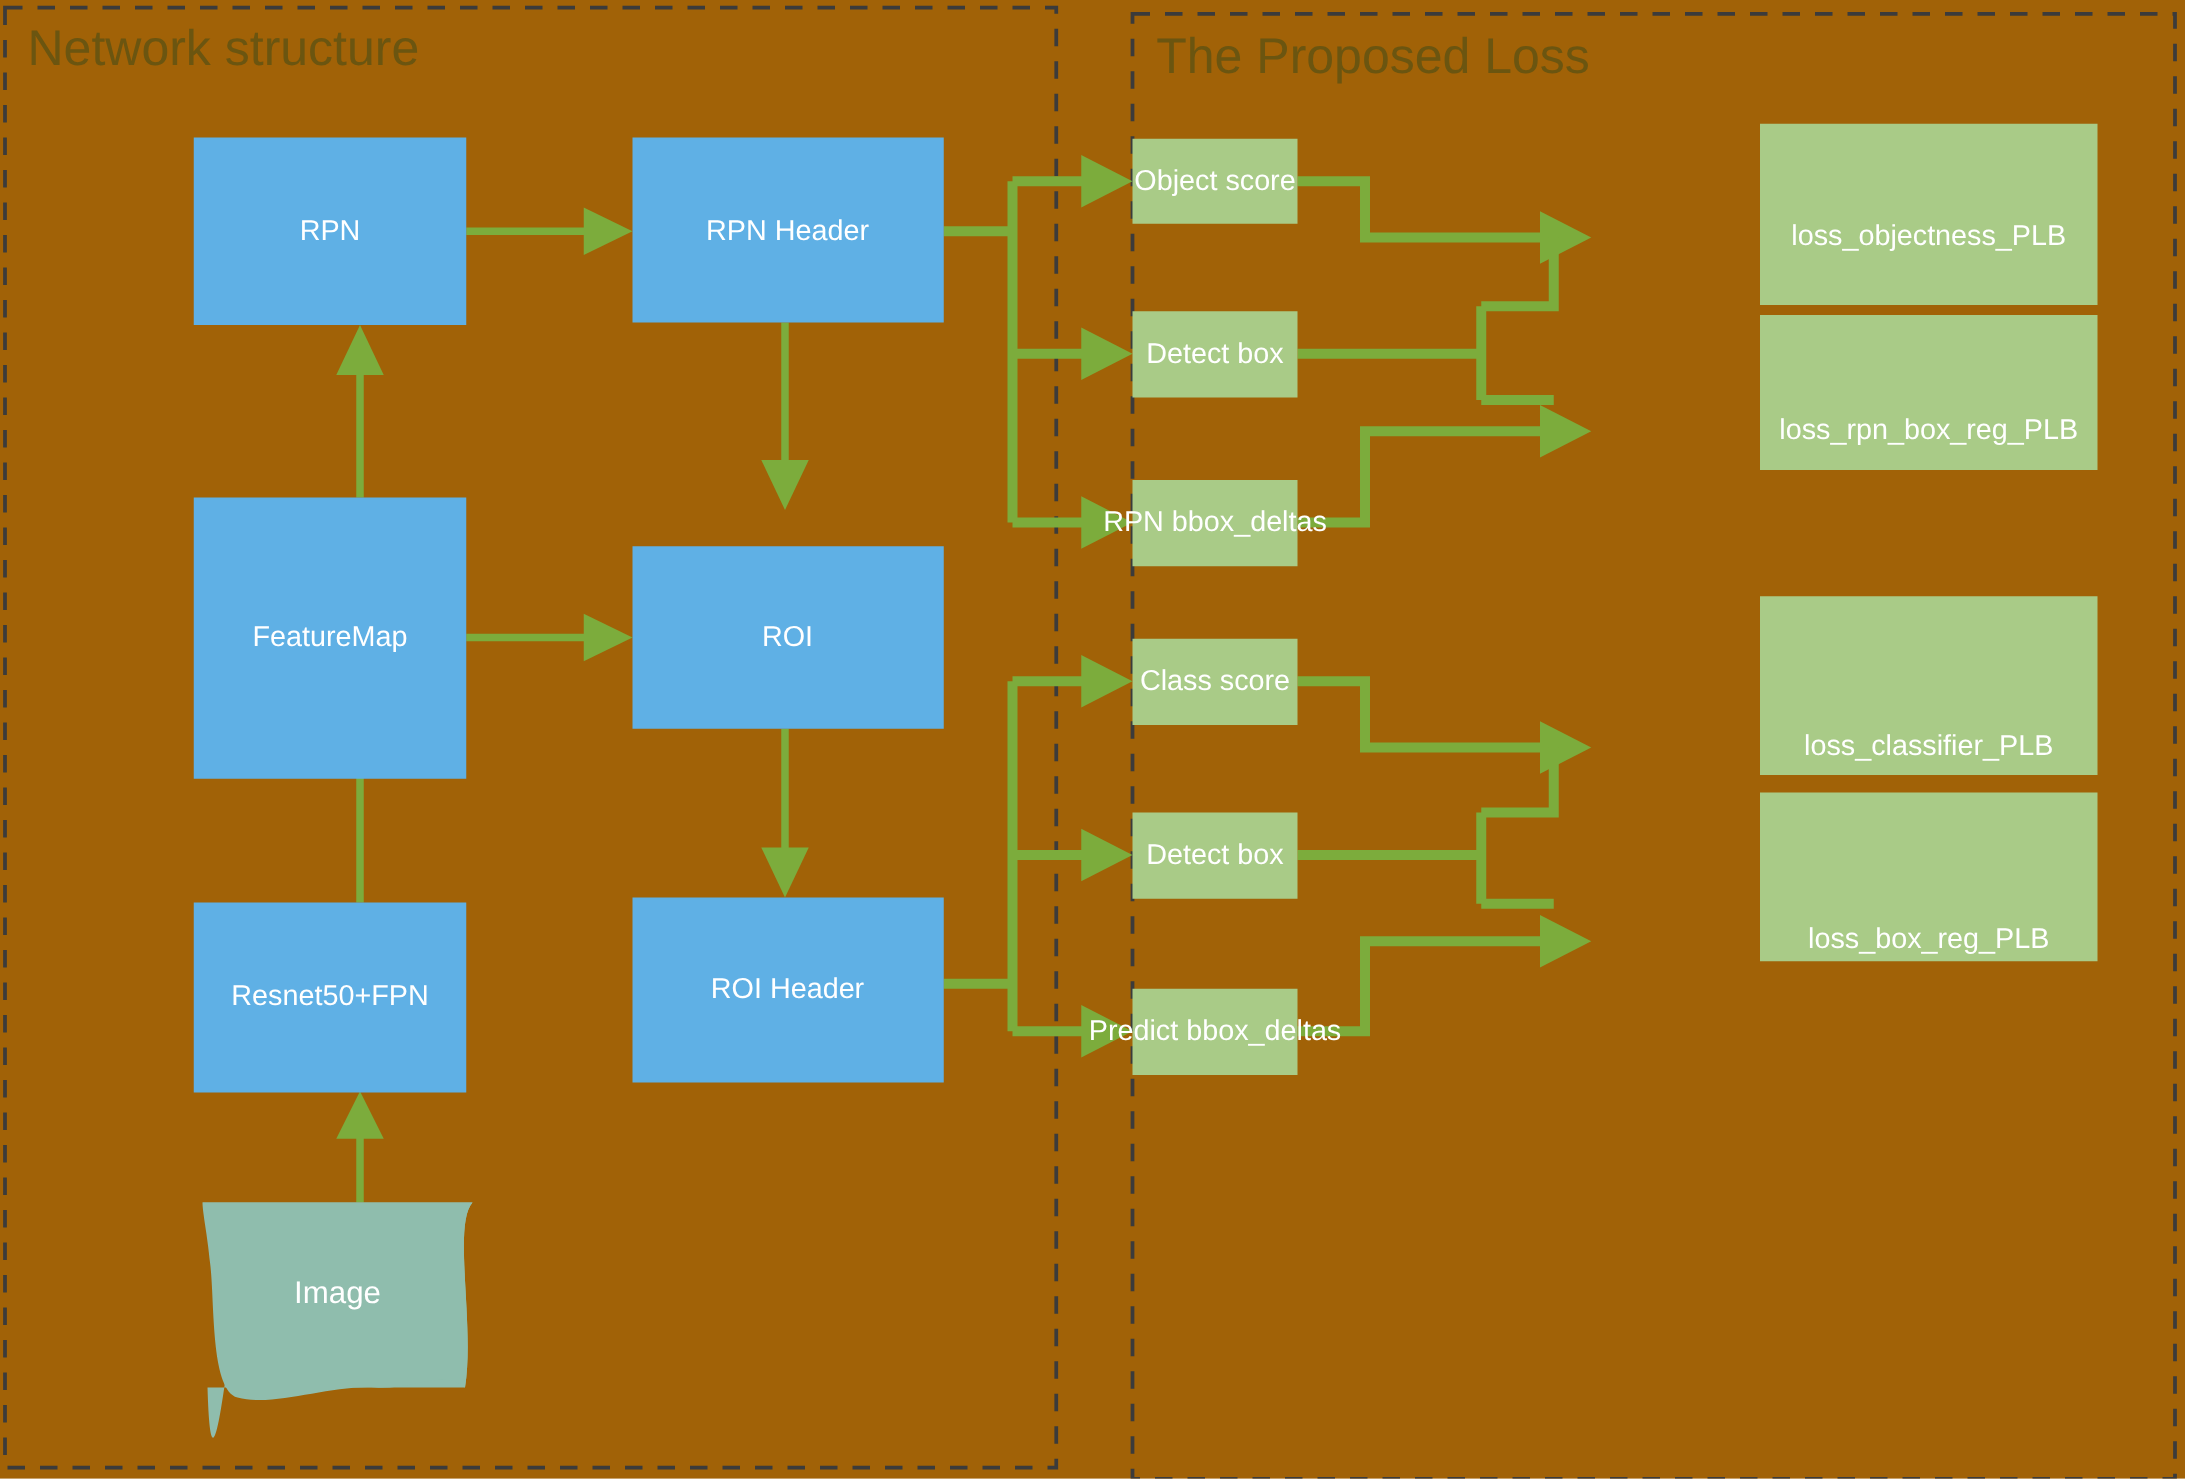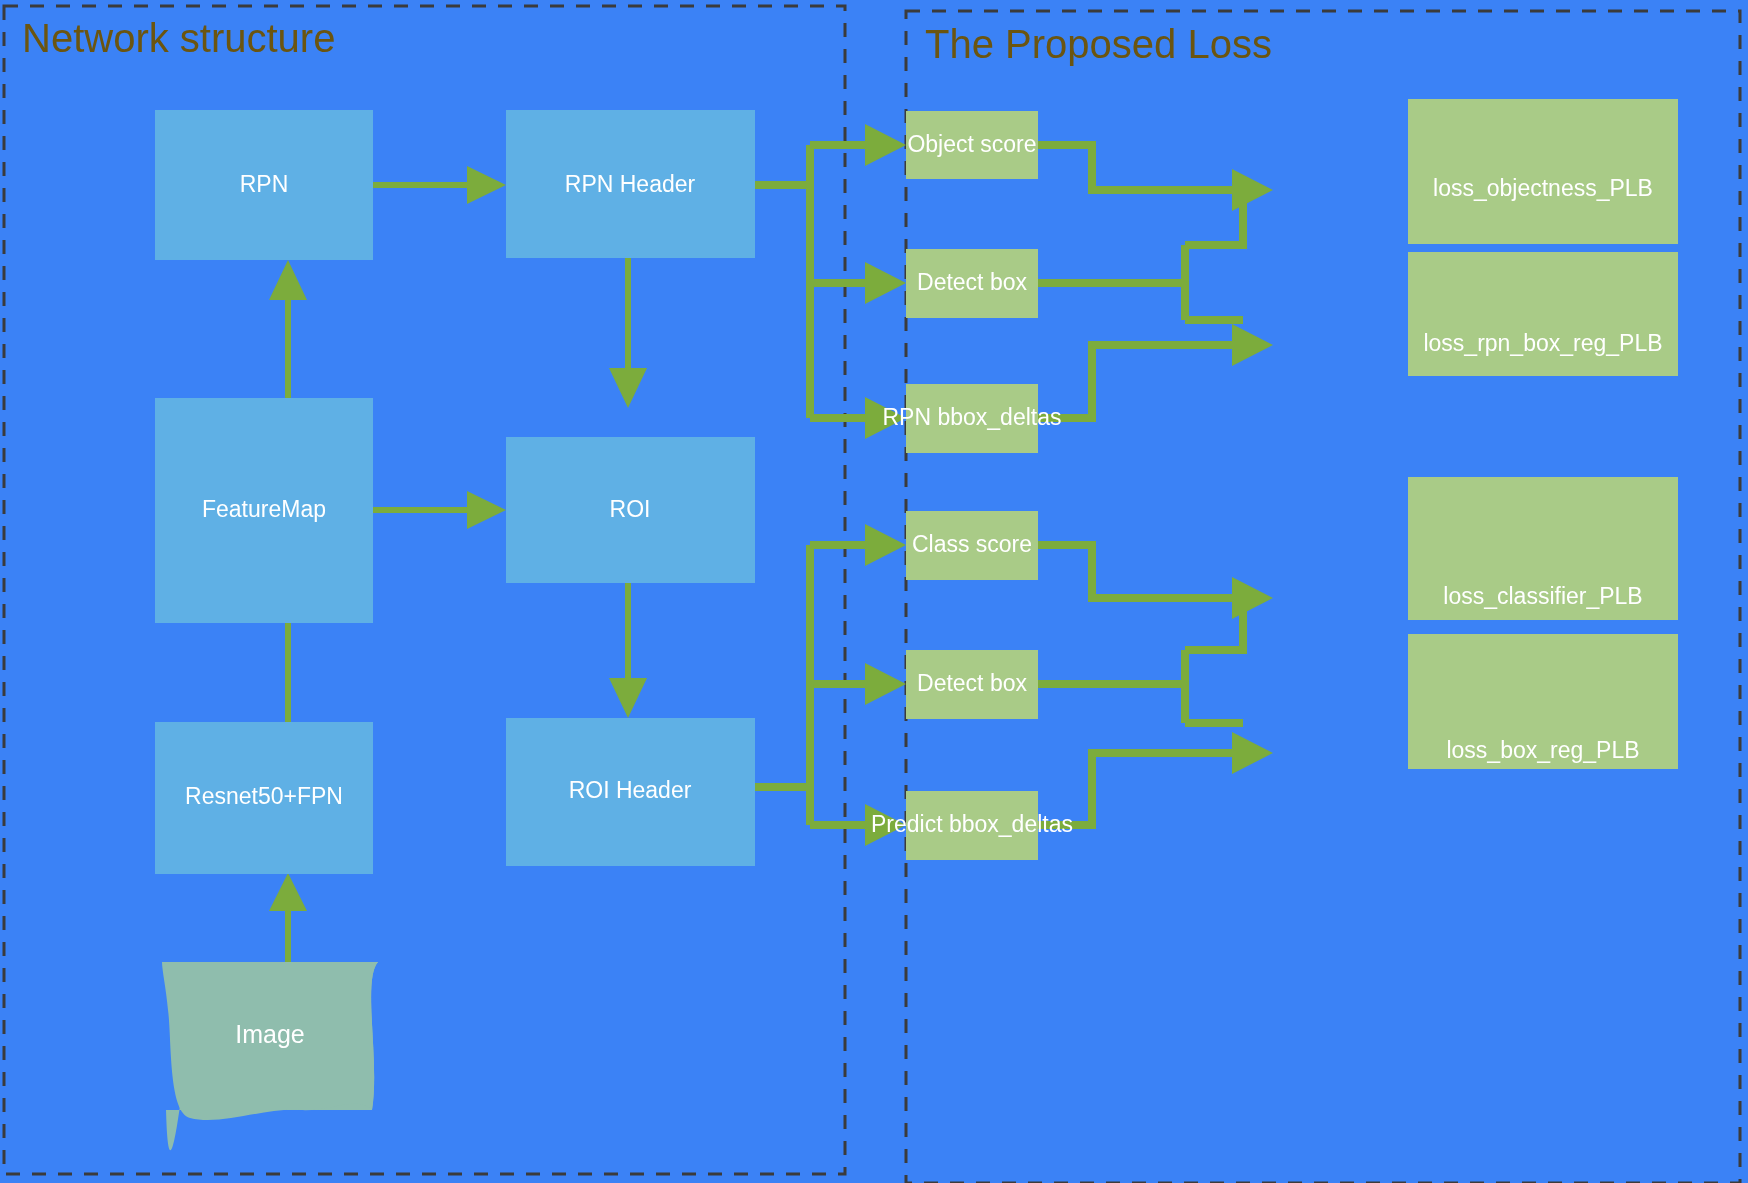--- a/index.html
+++ b/index.html
@@ -10,21 +10,21 @@
   body {
     width: 1748px;
     height: 1183px;
     font-family: "Liberation Sans", sans-serif;
     overflow: hidden;
   }
   #stage {
     position: relative;
     width: 1748px;
     height: 1183px;
-    background: #3b82f6;
+    background: #a16207;
   }
   svg#diagram {
     position: absolute;
     top: 0;
     left: 0;
     width: 1748px;
     height: 1183px;
   }
   .panel-frame {
     fill: none;

